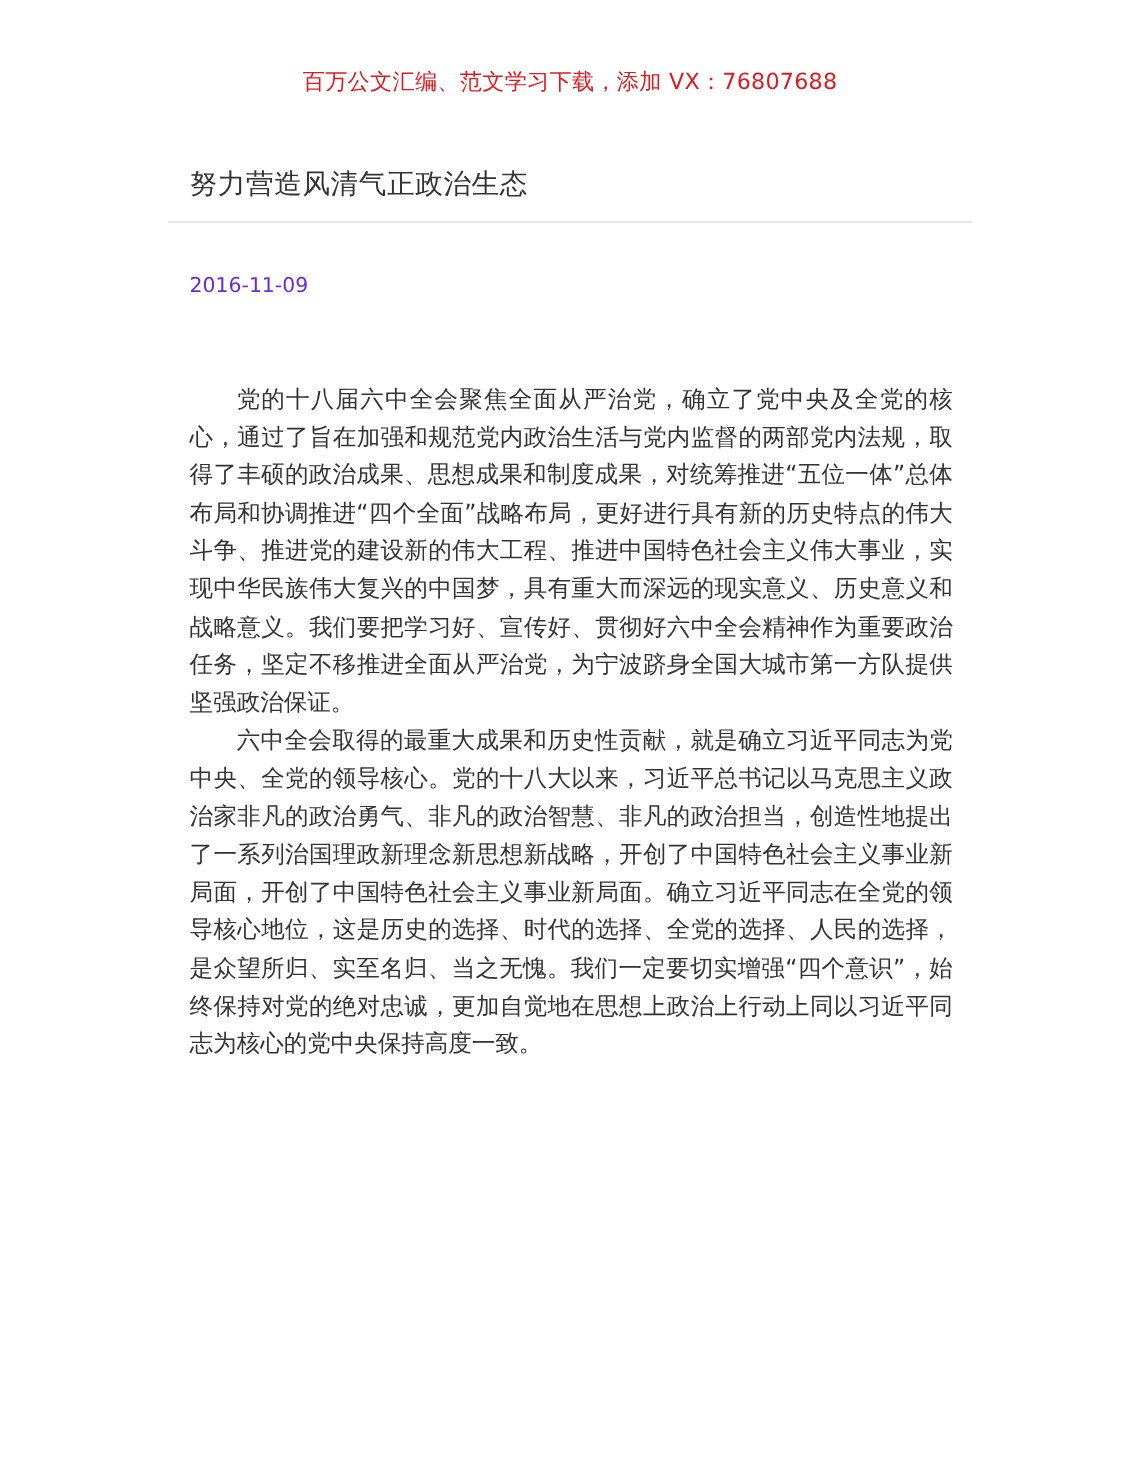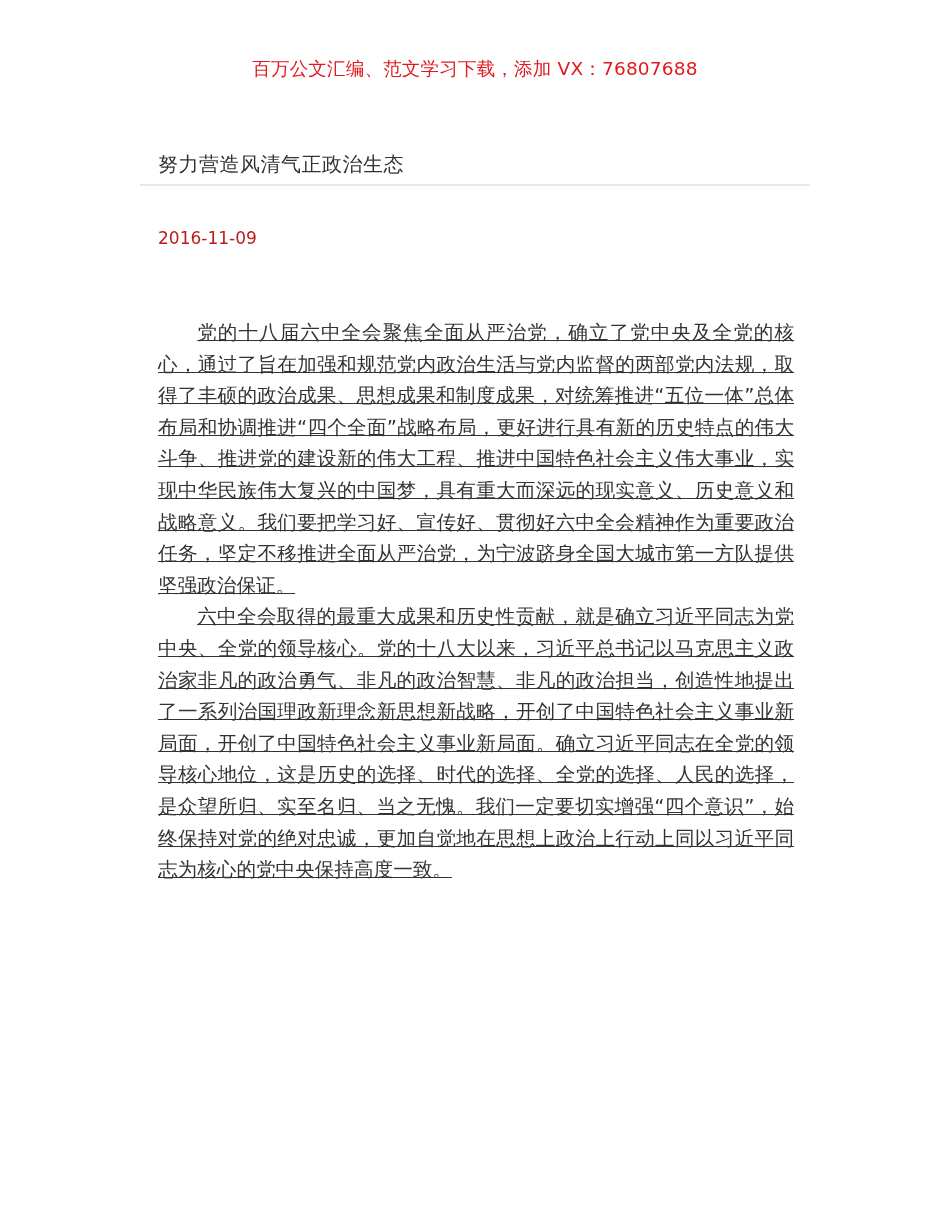--- a/index.html
+++ b/index.html
@@ -6,37 +6,37 @@
     body {
       width: 950px; height: 1230px; position: relative; overflow: hidden;
       font-family: "DejaVu Sans", "Liberation Sans", sans-serif;
     }
     .banner {
       position: absolute; top: 56px; left: 0; width: 950px;
       text-align: center; color: #e0191e; font-size: 18.5px; letter-spacing: 0.2px;
       line-height: 26px;
     }
     .title {
-      position: absolute; top: 148px; left: 158px;
-      font-size: 20px; color: #333333; line-height: 32px; letter-spacing: 0.5px;
+      position: absolute; top: 138px; left: 158px;
+      font-size: 23px; color: #333333; line-height: 32px; letter-spacing: 0.5px;
     }
     .divider {
       position: absolute; top: 184px; left: 140px; width: 670px; height: 2px;
       background: #e8e8e8;
     }
     .date {
       position: absolute; top: 227px; left: 158px;
-      font-size: 17px; color: #b91c1c; line-height: 22px;
+      font-size: 17px; color: #6d28d9; line-height: 22px;
     }
     .content {
       position: absolute; top: 317px; left: 158px; width: 636px;
       font-size: 19.6px; line-height: 31.6px; color: #333333;
       text-align: justify; text-justify: inter-character;
     }
-    .content p { margin: 0; text-indent: 2em; text-decoration: underline; }
+    .content p { margin: 0; text-indent: 2em; }
   </style>
 </head>
 <body>
 
 <div class="banner">百万公文汇编、范文学习下载，添加 VX：76807688</div>
 
 <h1 class="title" style="margin:0;font-weight:normal;">努力营造风清气正政治生态</h1>
 
 <div class="divider"></div>
 

